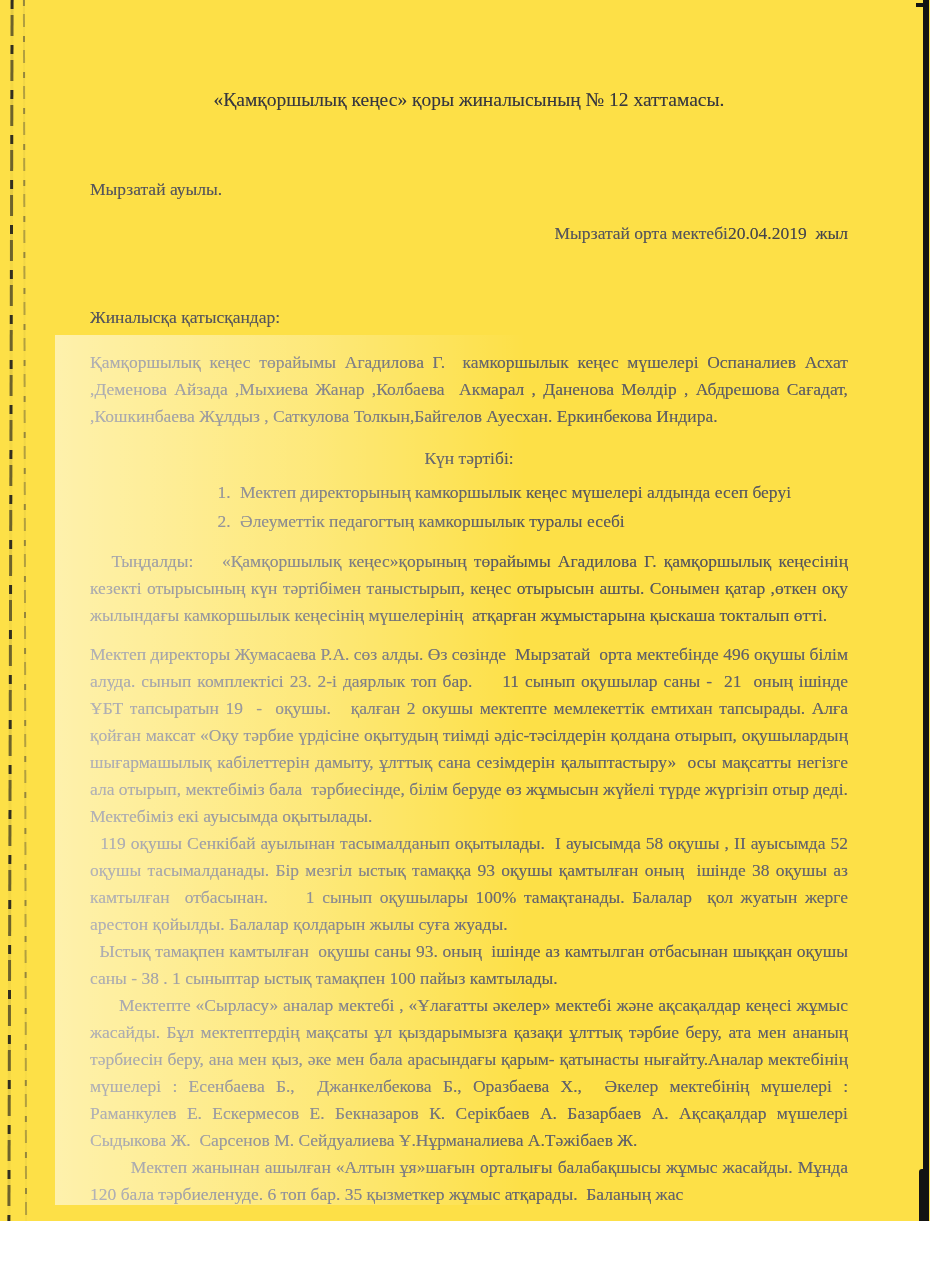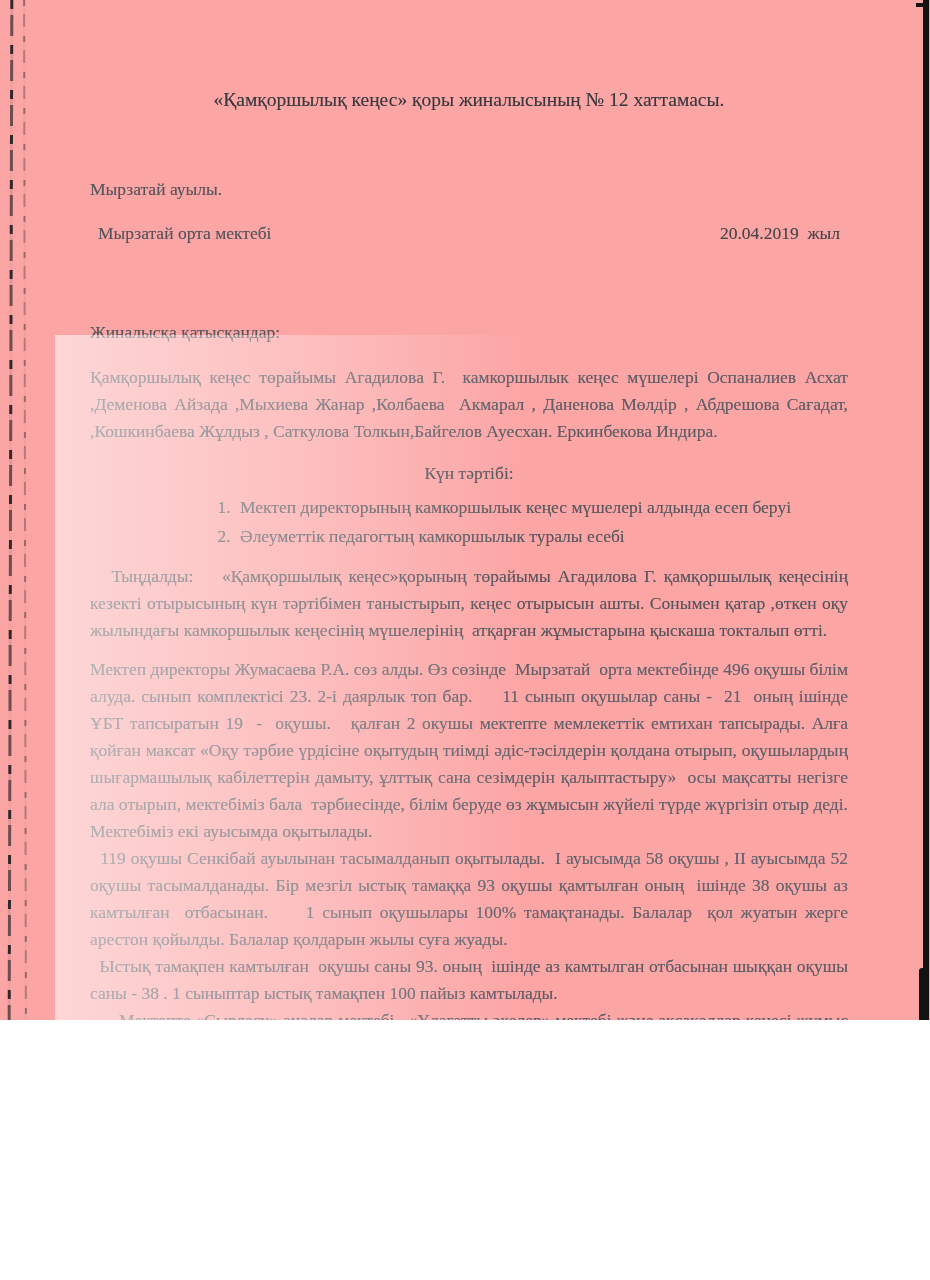--- a/index.html
+++ b/index.html
@@ -3,22 +3,22 @@
 <meta charset="utf-8">
 <style>
   html, body {
     margin: 0;
     padding: 0;
     background: #ffffff;
   }
   .page {
     position: relative;
     width: 930px;
-    height: 1020px;
-    background: #fca5a5;
+    height: 1221px;
+    background: #fde047;
     overflow: hidden;
     font-family: "Liberation Serif", "DejaVu Serif", serif;
   }
 
   
   .edge-left-a {
     position: absolute;
     left: 9px; top: 0;
     width: 3px; height: 100%;
     background-image:
@@ -97,29 +97,29 @@
     font-size: 19.5px;
     color: #37373d;
     white-space: pre-wrap;
   }
   .village {
     margin: 63px 0 12px;
     color: #55555c;
     white-space: pre-wrap;
   }
   .school-row {
-    margin: 17px 8px 0;
+    margin: 17px 0 0;
     display: flex;
-    justify-content: space-between;
+    justify-content: flex-end;
     color: #55555c;
   }
   .school-name { white-space: pre-wrap; }
   .meeting-date { color: #45454b; white-space: pre-wrap; }
   .attendees-heading {
-    margin: 72px 0 0;
+    margin: 57px 0 0;
     color: #55555c;
     white-space: pre-wrap;
   }
   .attendees-text {
     margin: 18px 0 0;
     text-align: justify;
     color: #5d5d66;
     white-space: pre-wrap;
   }
   .agenda-heading {

